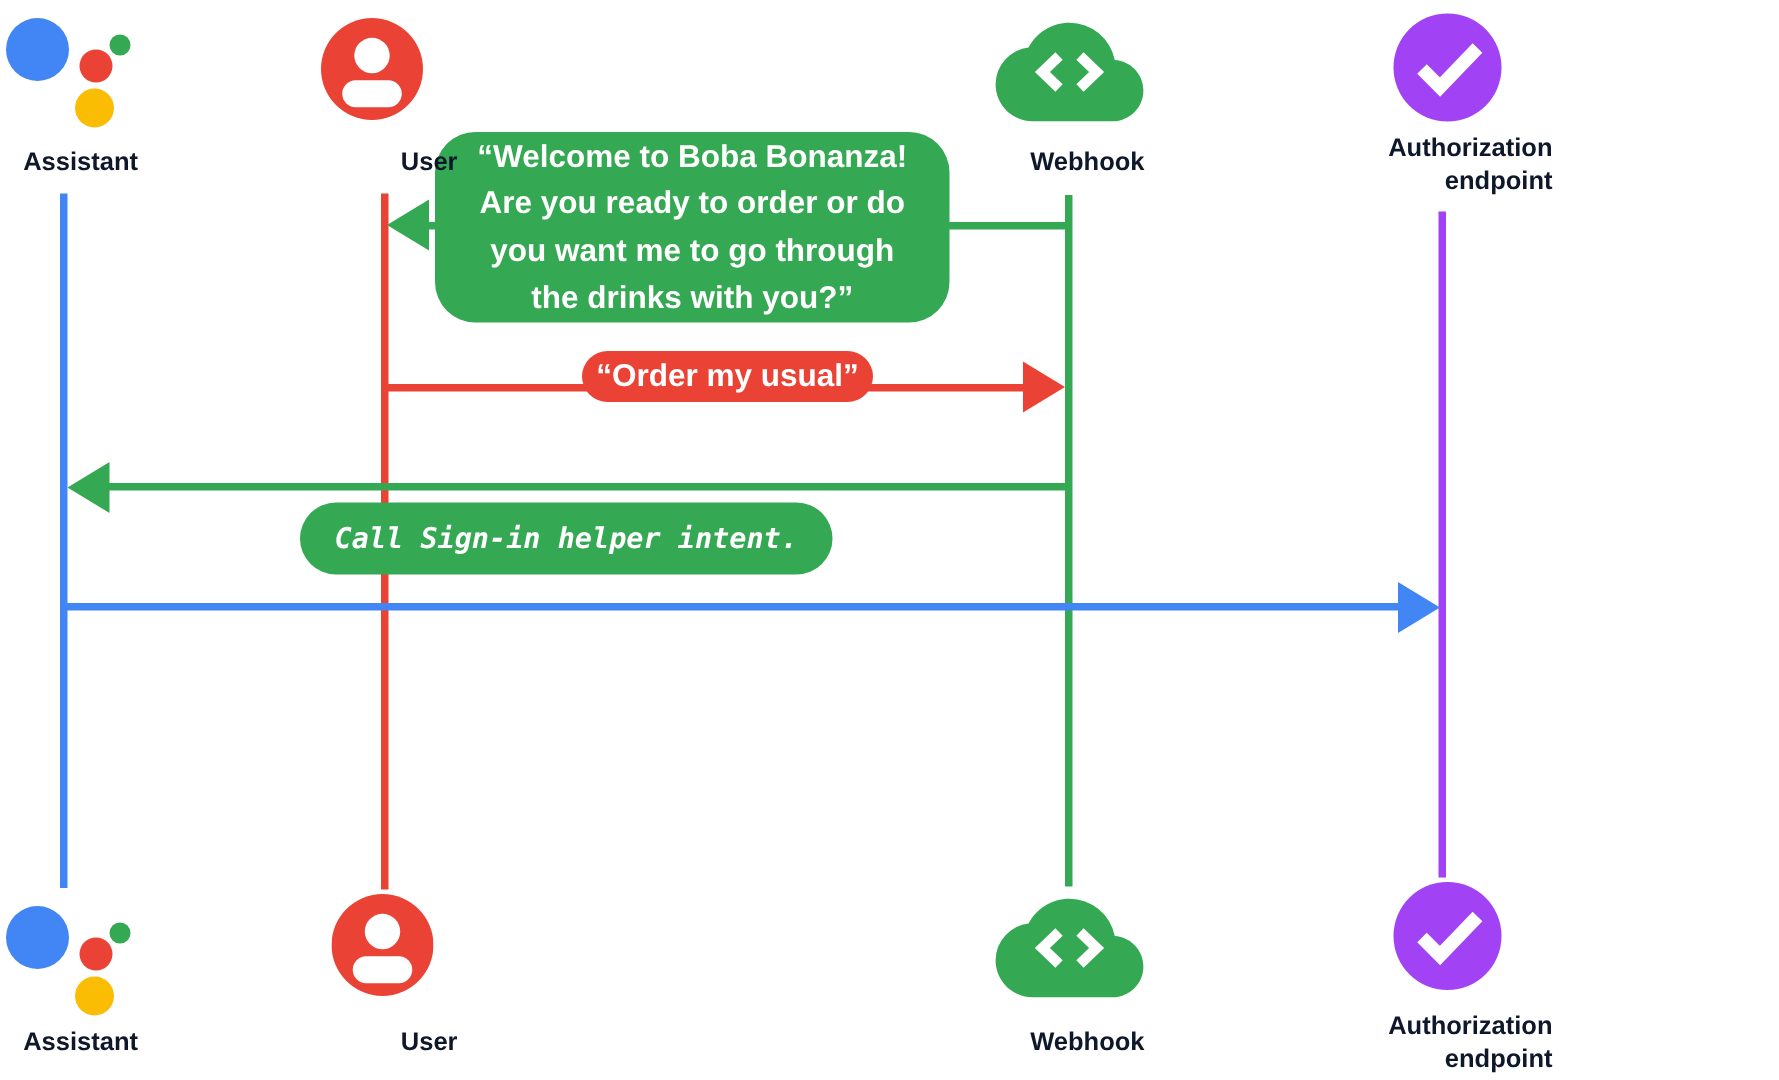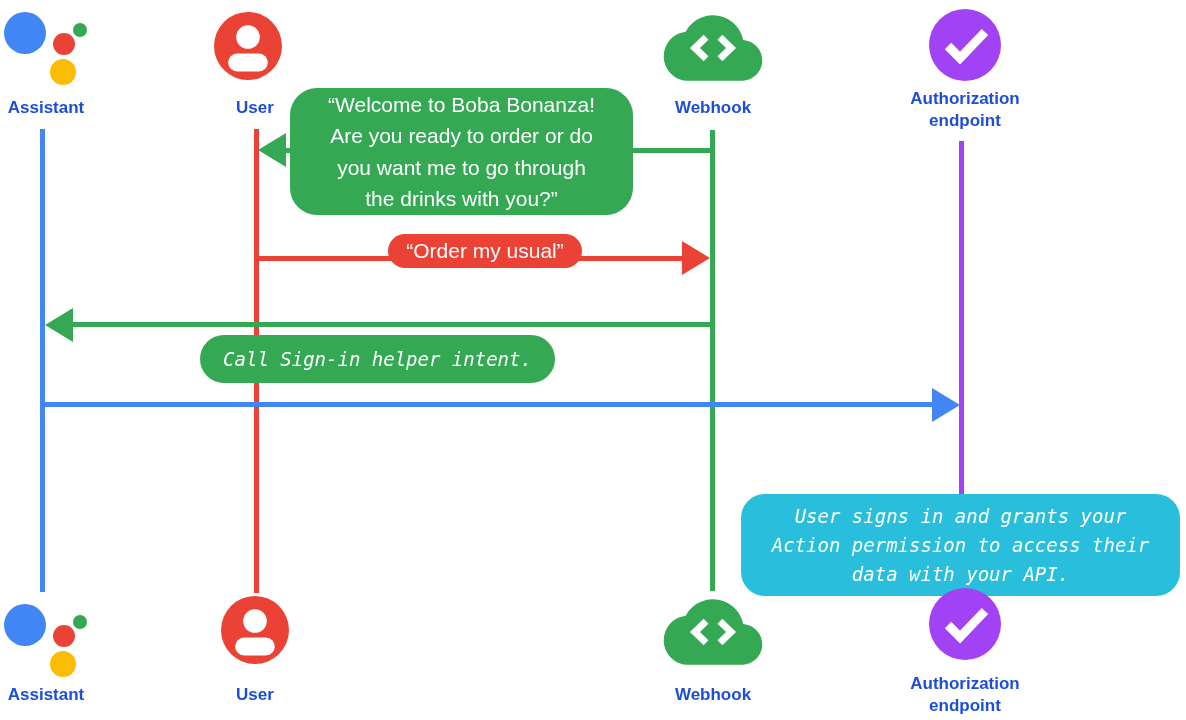--- a/index.html
+++ b/index.html
@@ -19,32 +19,32 @@
   .al-welcome{left:268px;top:148px;width:444px;background:#34A853;}
   .ah-welcome{left:258px;top:133px;border-right:28px solid #34A853;}
   .al-order{left:256px;top:256px;width:434px;background:#EA4335;}
   .ah-order{left:682px;top:241px;border-left:28px solid #EA4335;}
   .al-signin{left:58px;top:322px;width:654px;background:#34A853;}
   .ah-signin{left:45px;top:308px;border-right:28px solid #34A853;}
   .al-redirect{left:42px;top:402px;width:898px;background:#4285F4;}
   .ah-redirect{left:932px;top:388px;border-left:28px solid #4285F4;}
   
   .msg{position:absolute;z-index:3;color:#ffffff;display:flex;flex-direction:column;
-       align-items:center;justify-content:center;text-align:right;box-sizing:border-box;}
+       align-items:center;justify-content:center;text-align:right;box-sizing:border-box;font-weight:bold;}
   .sans-msg{font-size:21px;line-height:31.5px;}
   .mono-msg{font-family:"DejaVu Sans Mono", monospace;font-style:italic;font-size:19px;margin-top:34px;}
   .box-welcome{left:290px;top:88px;width:343px;height:127px;background:#34A853;border-radius:27px;}
   .box-order{left:388px;top:234px;width:194px;height:34px;background:#EA4335;border-radius:25px;}
   .box-signin{left:200px;top:301px;width:355px;height:48px;background:#34A853;border-radius:24px;}
   .box-redirect{left:305px;top:370px;width:401px;height:72px;background:#4989F5;border-radius:22px;line-height:27px;}
   .box-grant{left:741px;top:460px;width:439px;height:102px;background:#29BFDC;border-radius:24px;line-height:29px;}
   
   .icon{position:absolute;z-index:4;}
-  .actor-label{position:absolute;z-index:4;color:#1d4ed8;font-weight:700;font-size:17px;
-               line-height:22px;text-align:center;}
+  .actor-label{position:absolute;z-index:4;color:#0f172a;font-weight:700;font-size:17px;
+               line-height:22px;text-align:right;}
   .lb-assistant-top{left:0;top:97px;width:92px;}
   .lb-user-top{left:205px;top:97px;width:100px;}
   .lb-webhook-top{left:663px;top:97px;width:100px;}
   .lb-auth-top{left:895px;top:88px;width:140px;}
   .lb-assistant-bottom{left:0;top:684px;width:92px;}
   .lb-user-bottom{left:205px;top:684px;width:100px;}
   .lb-webhook-bottom{left:663px;top:684px;width:100px;}
   .lb-auth-bottom{left:895px;top:673px;width:140px;}
 </style>
 </head>
@@ -75,25 +75,20 @@
 
   <div class="msg sans-msg box-order">
     <div>“Order my usual”</div>
   </div>
 
   <div class="msg mono-msg box-signin">
     <div>Call Sign-in helper intent.</div>
   </div>
 
 
-  <div class="msg mono-msg box-grant">
-    <div>User signs in and grants your</div>
-    <div>Action permission to access their</div>
-    <div>data with your API.</div>
-  </div>
 
   <svg class="icon" style="left:2px;top:8px" width="88" height="80" viewBox="0 0 88 80">
     <circle cx="23" cy="25" r="21" fill="#4285F4"></circle>
     <circle cx="78" cy="22" r="7" fill="#34A853"></circle>
     <circle cx="62" cy="36" r="11" fill="#EA4335"></circle>
     <circle cx="61" cy="64" r="13" fill="#FBBC04"></circle>
   </svg>
   <svg class="icon" style="left:214px;top:12px" width="68" height="68" viewBox="0 0 72 72">
     <circle cx="36" cy="36" r="36" fill="#EA4335"></circle>
     <circle cx="36" cy="26.5" r="12.5" fill="#ffffff"></circle>

